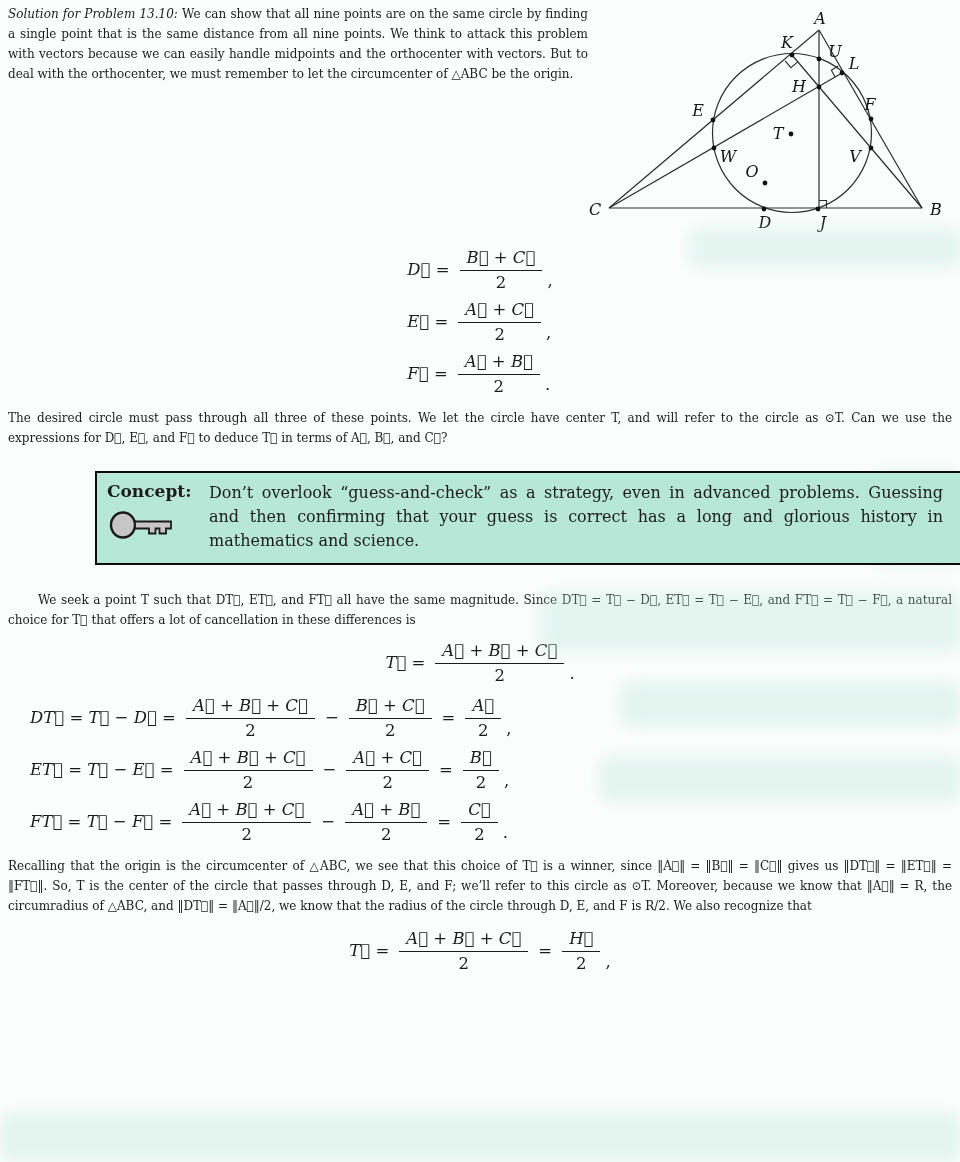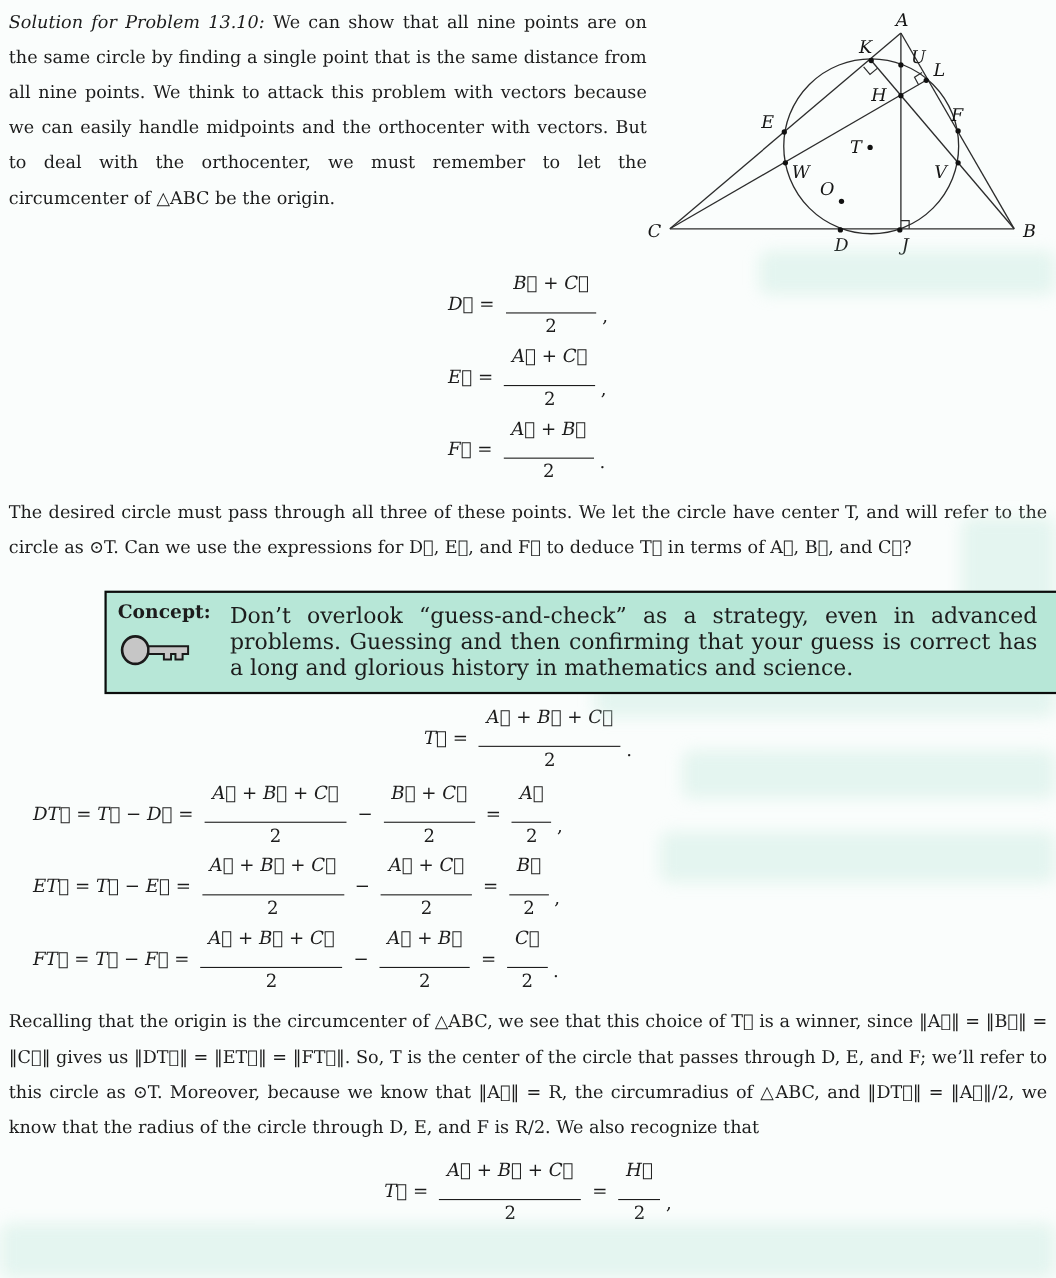--- a/index.html
+++ b/index.html
@@ -6,53 +6,53 @@
   html,body { width:960px; height:1162px; }
   body {
     font-family:"DejaVu Serif","Liberation Serif",serif;
     color:#1c1c1c;
     background:#fafdfc;
     overflow:hidden;
     position:relative;
   }
   .artifact { position:absolute; background:rgba(178,228,213,0.30); filter:blur(7px); border-radius:10px; pointer-events:none; }
   .page { position:relative; width:960px; height:1162px; }
-  .para { font-size:16px; line-height:32px; text-align:justify; }
+  .para { font-size:12px; line-height:20px; text-align:justify; }
   .lead { font-style:italic; }
   .indent { text-indent:30px; }
   .top-section { display:flex; padding-top:4px; }
   .col-text { width:588px; padding-left:8px; }
   .col-text .para + .para { margin-top:11px; }
   .col-fig { width:372px; padding-top:1px; }
   svg { overflow:visible; display:block; }
   .dline { stroke:#2c2c2c; stroke-width:1.2; fill:none; }
   .dcircle { stroke:#2c2c2c; stroke-width:1.2; fill:none; }
   .ramark { stroke:#2c2c2c; stroke-width:1.1; fill:none; }
   .dot { fill:#111; }
   .dlabel { font:italic 16px "DejaVu Serif",serif; fill:#151515; text-anchor:middle; }
   .eqgroup { width:fit-content; margin:0 auto; }
   .eqrow { display:flex; align-items:center; justify-content:flex-start; font-size:16.5px; margin:7px 0; }
   .mi { font-style:italic; white-space:pre; }
   .lhs { margin-right:7px; text-align:right; }
   .frac { display:inline-block; text-align:center; margin:0 3px; }
-  .frac .num { display:block; padding:1px 7px 17px; border-bottom:1.4px solid #1c1c1c; }
+  .frac .num { display:block; padding:1px 7px 3px; border-bottom:1.4px solid #1c1c1c; }
   .frac .den { display:block; padding-top:2px; font-style:normal; }
   .op { margin:0 7px; }
   .tail { align-self:center; transform:translateY(11px); margin-left:2px; }
   .fullpara { margin:0 8px; }
   .concept-box {
     width:868px; margin:23px 0 0 95px;
     border:2px solid #0c0c0c;
     padding:8px 12px 10px 10px;
     display:flex;
     position:relative; z-index:2;
   }
   .concept-label-col { width:102px; flex:0 0 102px; }
   .concept-label { font-weight:bold; font-size:17px; }
-  .concept-text { flex:1; font-size:20px; line-height:24px; text-align:justify; padding-right:6px; }
+  .concept-text { flex:1; font-size:16px; line-height:24px; text-align:justify; padding-right:6px; }
   .key-icon-svg { margin-top:8px; margin-left:2px; }
 </style>
 </head>
 <body>
 
 <div class="page">
 
   <div class="artifact" style="left:690px; top:228px; width:270px; height:40px;"></div>
   <div class="artifact" style="left:874px; top:470px; width:86px; height:95px;"></div>
   <div class="artifact" style="left:540px; top:592px; width:420px; height:60px;"></div>
@@ -142,20 +142,21 @@
     <div class="concept-label-col">
       <div class="concept-label">Concept:</div>
       <svg class="key-icon-svg" width="66" height="32" viewBox="0 0 66 32">
         <ellipse cx="14" cy="16" rx="12" ry="12.5" fill="#c6c6c6" stroke="#1a1a1a" stroke-width="2.4"></ellipse>
         <path d="M26 12.5 L62 12.5 L62 19.5 L57 19.5 L57 24.5 L50.5 24.5 L50.5 19.5 L46.5 19.5 L46.5 24.5 L40 24.5 L40 19.5 L26 19.5 Z" fill="#c6c6c6" stroke="#1a1a1a" stroke-width="1.8"></path>
       </svg>
     </div>
     <div class="concept-text">Don’t overlook “guess-and-check” as a strategy, even in advanced problems. Guessing and then confirming that your guess is correct has a long and glorious history in mathematics and science.</div>
   </div>
 
+  <p class="para fullpara indent" style="margin-top:25px;">We seek a point T such that DT⃗, ET⃗, and FT⃗ all have the same magnitude. Since DT⃗ = T⃗ − D⃗, ET⃗ = T⃗ − E⃗, and FT⃗ = T⃗ − F⃗, a natural choice for T⃗ that offers a lot of cancellation in these differences is</p>
 
   <div class="eqgroup" style="margin-top:10px;">
     <div class="eqrow">
       <span class="mi lhs">T⃗ =</span>
       <span class="frac">
           <span class="num mi">A⃗ + B⃗ + C⃗</span>
           <span class="den">2</span>
         </span>
       <span class="tail">.</span>
     </div>

